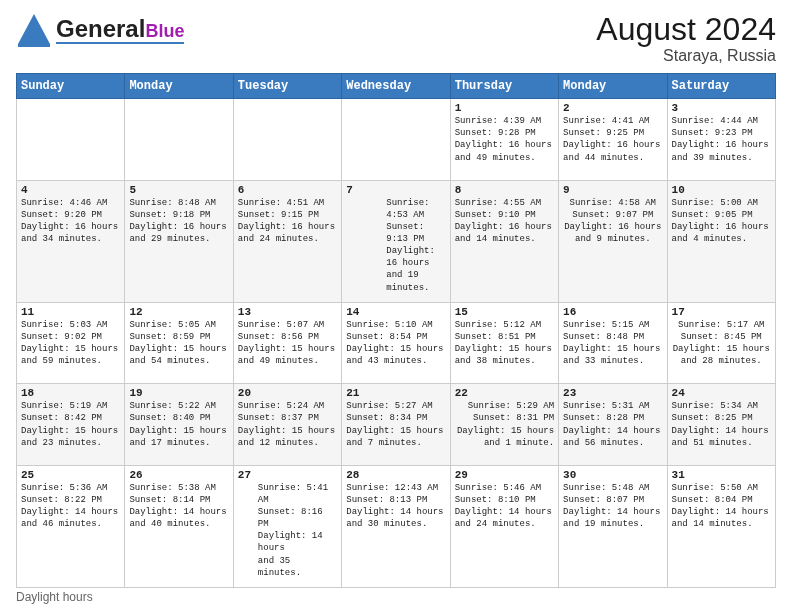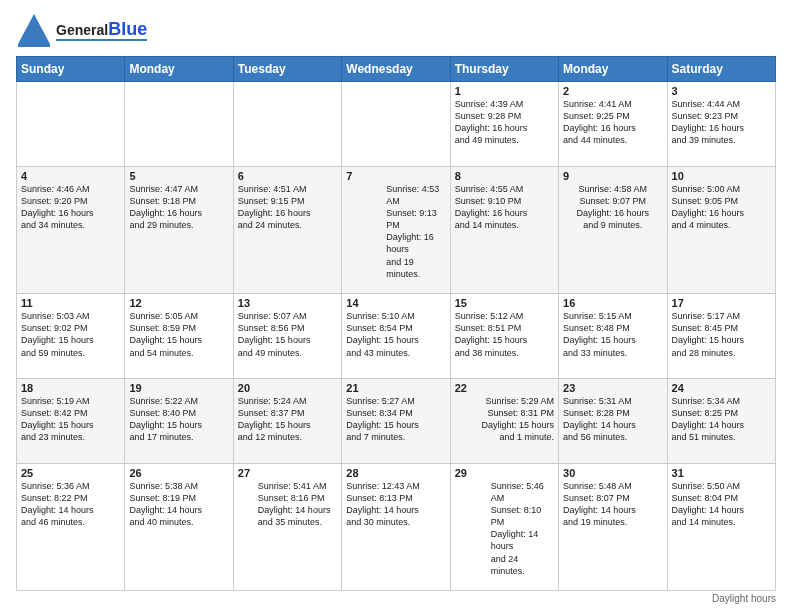--- a/index.html
+++ b/index.html
@@ -95,44 +95,45 @@
       width: 36px;
       height: 36px;
       margin-right: 4px;
     }
     .logo-text-wrap {
       display: flex;
       flex-direction: column;
       line-height: 1;
     }
     .logo-general {
-      font-size: 14px;
+      font-size: 24px;
       font-weight: bold;
       color: #222;
     }
     .logo-blue {
       font-size: 18px;
       font-weight: bold;
-      color: #1d4ed8;
+      color: #a21caf;
     }
     .logo-underline {
       height: 2px;
       background: #3a7abf;
       width: 100%;
       margin-top: 1px;
     }
     .footer-note {
-      font-size: 10px;
+      font-size: 12px;
       color: #666;
-      text-align: right;
+      text-align: left;
       margin-top: 2px;
     }
     table {
       width: 100%;
       border-collapse: collapse;
+      font-family: Liberation Mono, monospace;
     }
   </style>
 </head>
 <body>
 
 <div class="page">
 
   <div class="header">
     <div class="logo-wrap">
       <div class="logo-icon">
@@ -142,20 +143,24 @@
         </svg>
       </div>
       <div class="logo-text-wrap">
         <div style="display:flex;flex-direction:row;align-items:baseline;">
           <span class="logo-general">General</span>
           <span class="logo-blue">Blue</span>
         </div>
         <div class="logo-underline"></div>
       </div>
     </div>
+    <div class="title-area">
+      <div class="month-year">August 2024</div>
+      <div class="location">Staraya, Russia</div>
+    </div>
   </div>
 
   <table class="calendar">
     <thead>
       <tr>
         <th>Sunday</th>
         <th>Monday</th>
         <th>Tuesday</th>
         <th>Wednesday</th>
         <th>Thursday</th>
@@ -194,21 +199,21 @@
         <tr>
           <td>
             <span class="day-num">4</span>
             <div class="day-info" style="white-space: pre-line;">Sunrise: 4:46 AM
 Sunset: 9:20 PM
 Daylight: 16 hours
 and 34 minutes.</div>
           </td>
           <td>
             <span class="day-num">5</span>
-            <div class="day-info" style="white-space: pre-line;">Sunrise: 4:47 AM
+            <div class="day-info" style="white-space: pre-line;">Sunrise: 8:48 AM
 Sunset: 9:18 PM
 Daylight: 16 hours
 and 29 minutes.</div>
           </td>
           <td>
             <span class="day-num">6</span>
             <div class="day-info" style="white-space: pre-line;">Sunrise: 4:51 AM
 Sunset: 9:15 PM
 Daylight: 16 hours
 and 24 minutes.</div>
@@ -280,21 +285,21 @@
           </td>
           <td>
             <span class="day-num">16</span>
             <div class="day-info" style="white-space: pre-line;">Sunrise: 5:15 AM
 Sunset: 8:48 PM
 Daylight: 15 hours
 and 33 minutes.</div>
           </td>
           <td>
             <span class="day-num">17</span>
-            <div class="day-info" style="white-space: pre-line;">Sunrise: 5:17 AM
+            <div class="day-info" style="white-space: pre-line; text-align: center;">Sunrise: 5:17 AM
 Sunset: 8:45 PM
 Daylight: 15 hours
 and 28 minutes.</div>
           </td>
         </tr>
         <tr>
           <td>
             <span class="day-num">18</span>
             <div class="day-info" style="white-space: pre-line;">Sunrise: 5:19 AM
 Sunset: 8:42 PM
@@ -348,41 +353,41 @@
           <td>
             <span class="day-num">25</span>
             <div class="day-info" style="white-space: pre-line;">Sunrise: 5:36 AM
 Sunset: 8:22 PM
 Daylight: 14 hours
 and 46 minutes.</div>
           </td>
           <td>
             <span class="day-num">26</span>
             <div class="day-info" style="white-space: pre-line;">Sunrise: 5:38 AM
-Sunset: 8:19 PM
+Sunset: 8:14 PM
 Daylight: 14 hours
 and 40 minutes.</div>
           </td>
           <td>
             <span class="day-num">27</span>
             <div class="day-info" style="white-space: pre-line; margin-left: 20px;">Sunrise: 5:41 AM
 Sunset: 8:16 PM
 Daylight: 14 hours
 and 35 minutes.</div>
           </td>
           <td>
             <span class="day-num">28</span>
             <div class="day-info" style="white-space: pre-line;">Sunrise: 12:43 AM
 Sunset: 8:13 PM
 Daylight: 14 hours
 and 30 minutes.</div>
           </td>
           <td>
             <span class="day-num">29</span>
-            <div class="day-info" style="white-space: pre-line; margin-left: 36px;">Sunrise: 5:46 AM
+            <div class="day-info" style="white-space: pre-line;">Sunrise: 5:46 AM
 Sunset: 8:10 PM
 Daylight: 14 hours
 and 24 minutes.</div>
           </td>
           <td>
             <span class="day-num">30</span>
             <div class="day-info" style="white-space: pre-line;">Sunrise: 5:48 AM
 Sunset: 8:07 PM
 Daylight: 14 hours
 and 19 minutes.</div>

